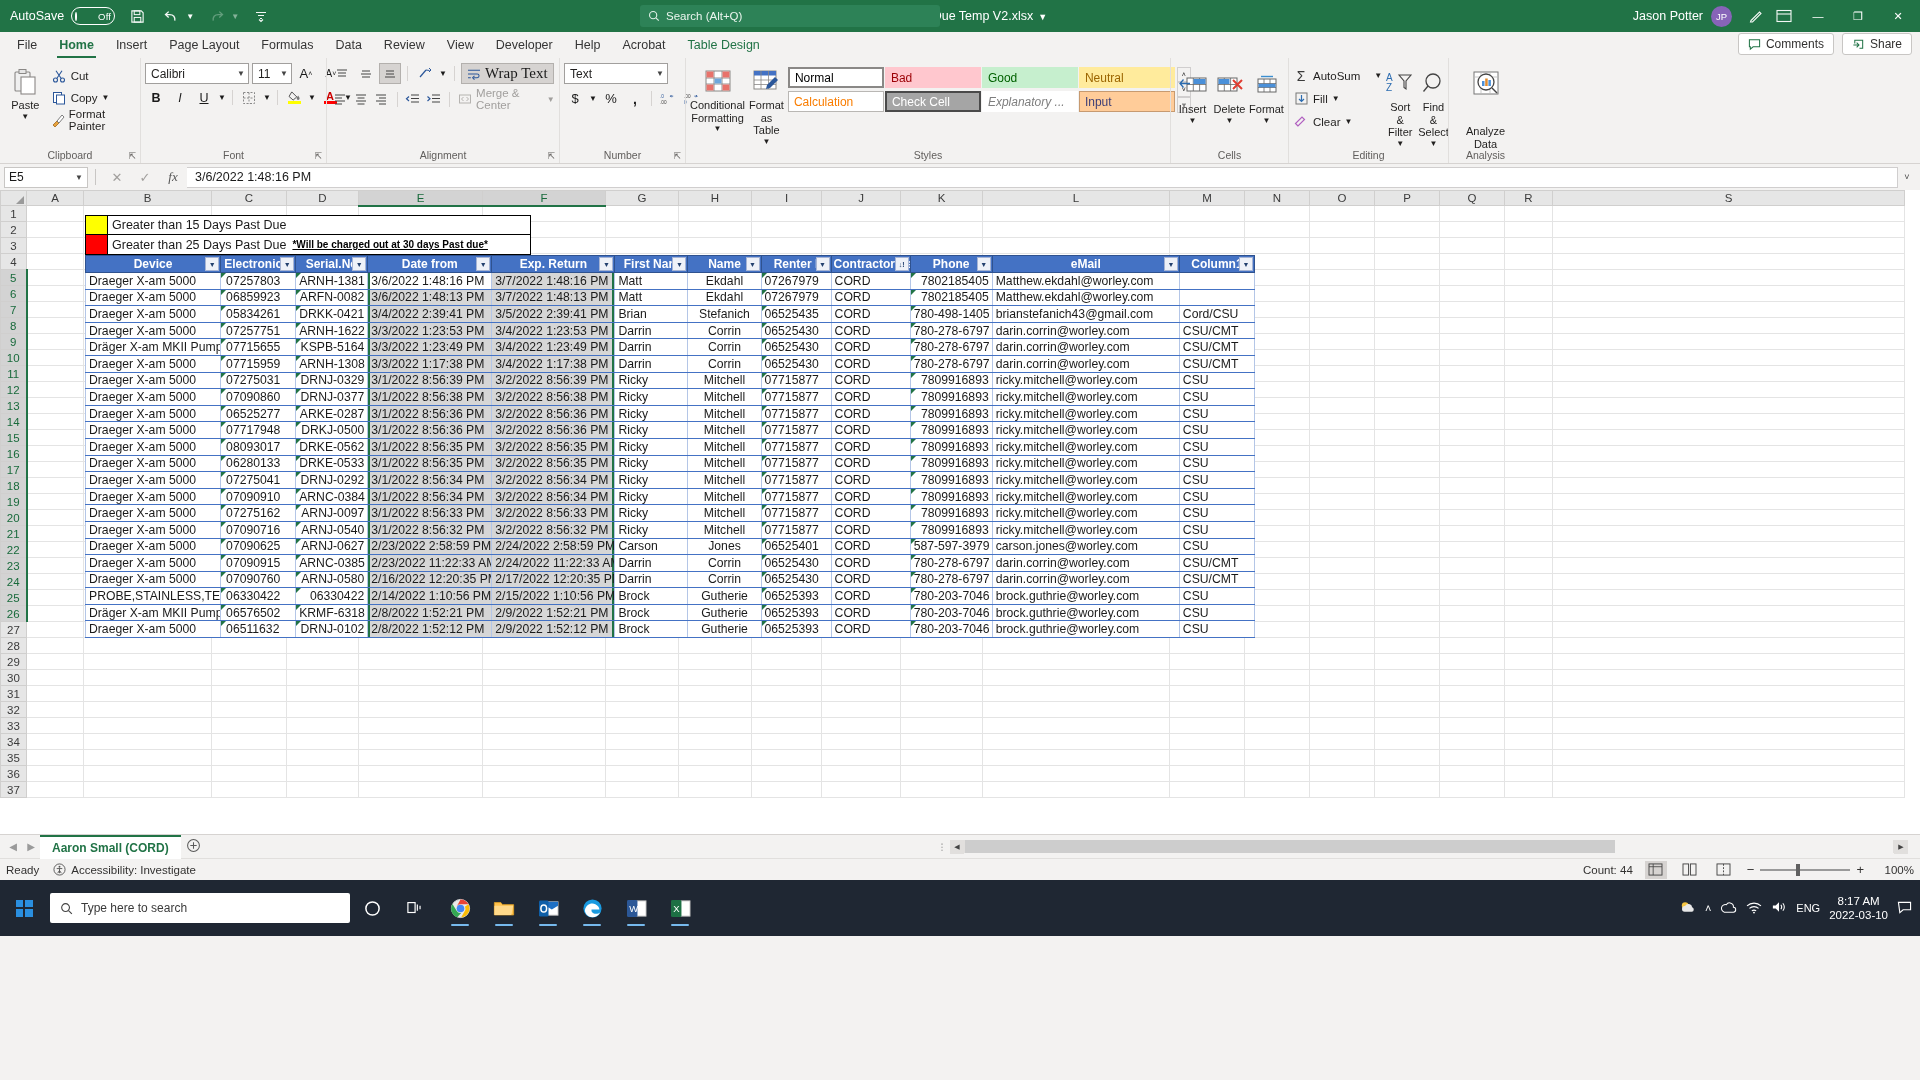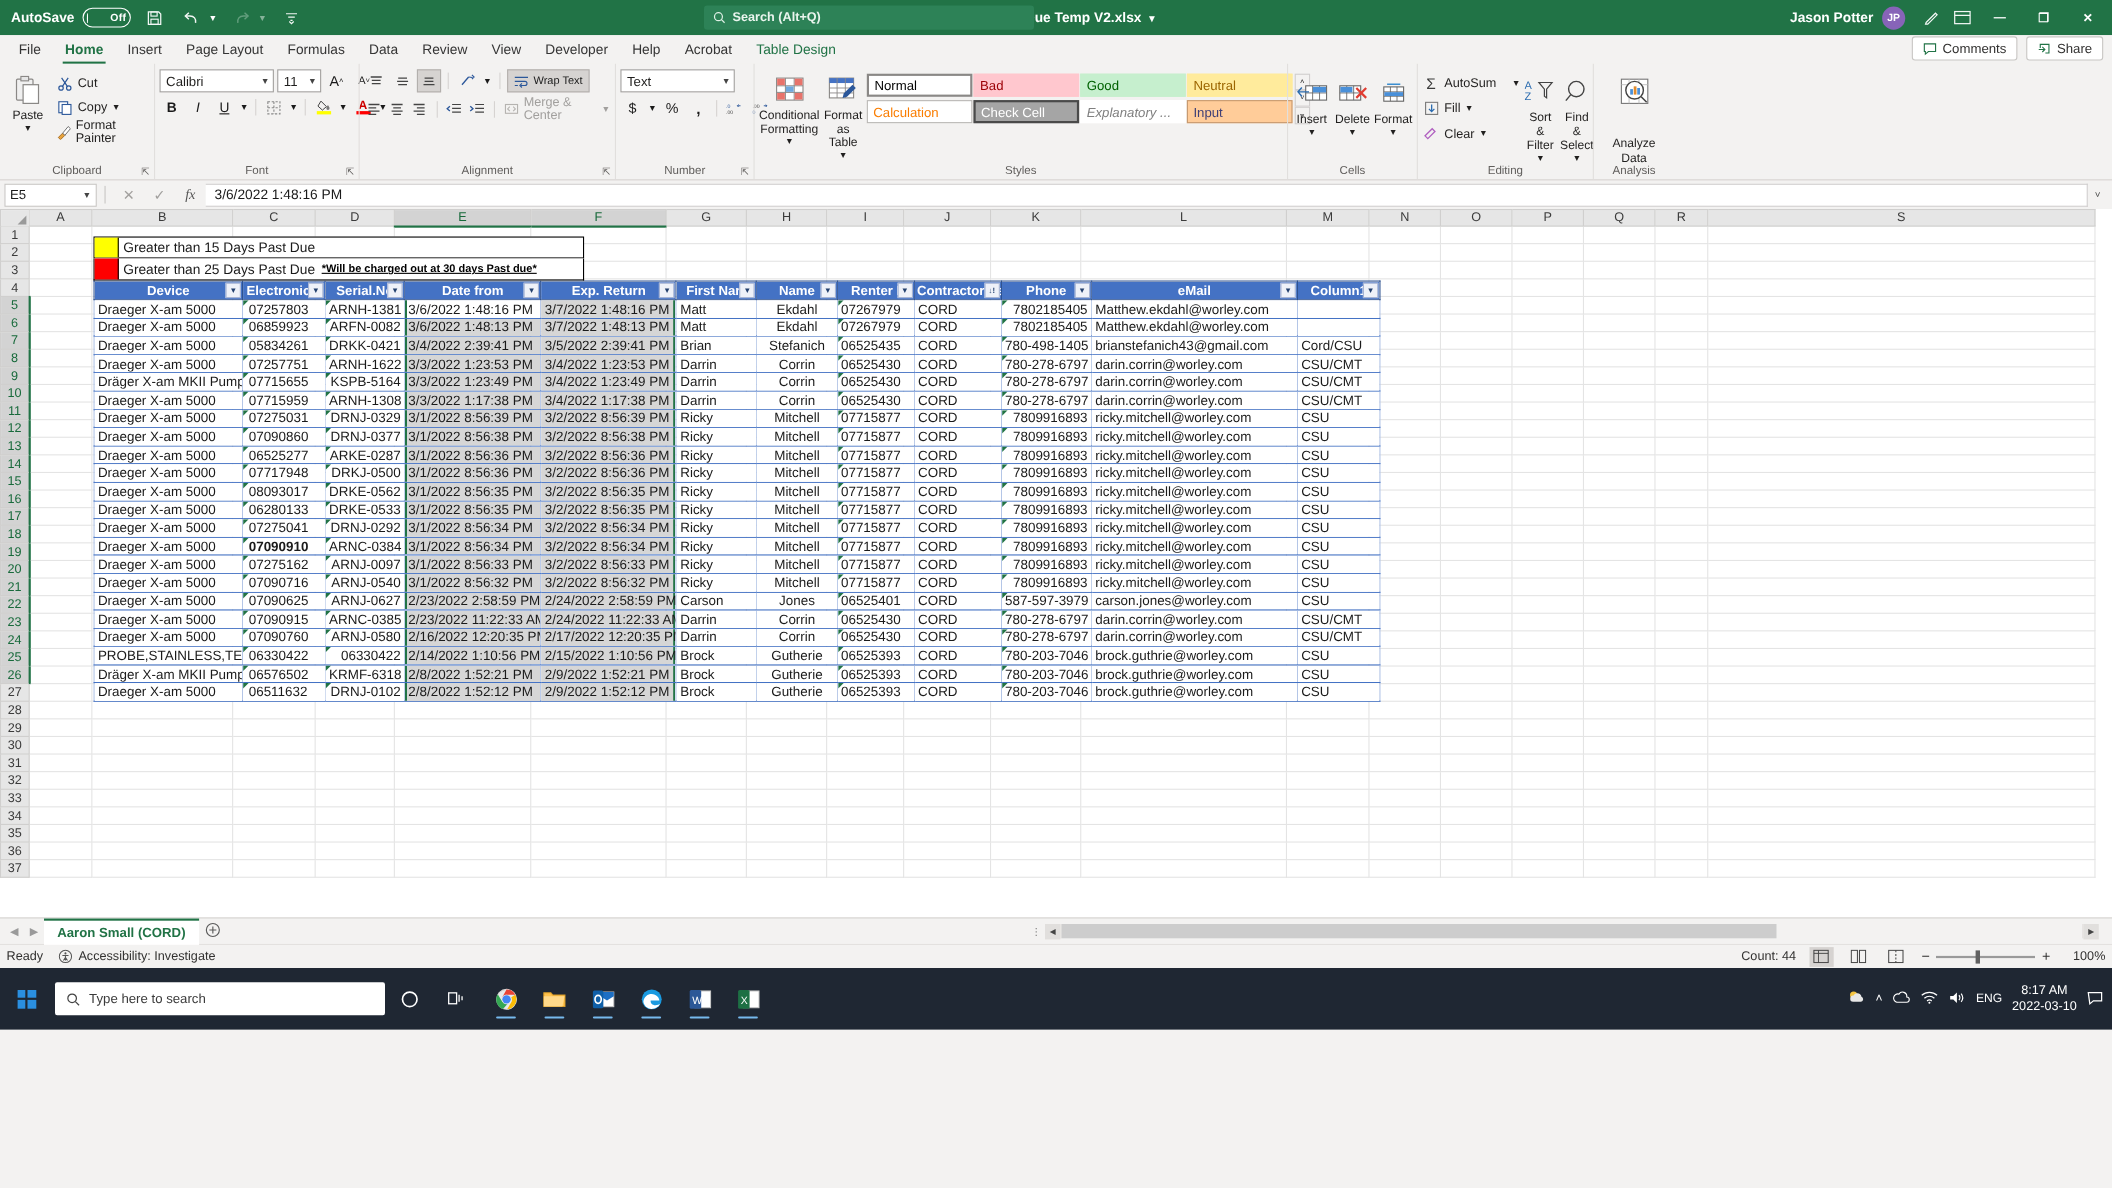--- a/index.html
+++ b/index.html
@@ -8,21 +8,21 @@
     font-family: "Liberation Sans", sans-serif;
     font-size: 12px;
     background:#f3f2f1;
     color:#1a1a1a;
     -webkit-font-smoothing: antialiased;
   }
 
   
   .titlebar {
     height:32px; background:#217346; color:#fff;
-    display:flex; align-items:center; position:relative;font-weight:bold;
+    display:flex; align-items:center; position:relative;
   }
   .tb-left { display:flex; align-items:center; gap:10px; padding-left:10px; }
   .autosave-wrap { display:flex; align-items:center; gap:7px; font-size:12.5px; }
   .toggle {
     width:44px; height:18px; border-radius:9px; border:1.3px solid #ffffff;
     display:flex; align-items:center; gap:21px; padding:0 3px; font-size:9.5px;
     background:transparent; color:#fff; letter-spacing:.2px;
   }
   .toggle .knob { width:9px; height:9px; border-radius:50%; background:#fff; }
   .tb-icon { width:24px; height:24px; display:flex; align-items:center; justify-content:center; opacity:.95; }
@@ -463,21 +463,21 @@
                 <path d="M8 3l3.5.5M11 1l2 2-2 2" stroke="#2b579a" stroke-width="1" fill="none"></path>
               </svg>
           </div>
           <div class="tbtn" style="width:10px;font-size:8px;">▼</div>
           <div style="width:1px;height:15px;background:#d6d3d1;margin:0 4px;"></div>
           <div class="tbtn sel" style="width:auto;padding:0 5px;gap:4px;display:flex;">
             <svg width="14" height="12" viewBox="0 0 15 13">
                 <path d="M1 2.5h13M1 6.5h10a2 2 0 0 1 0 4H7M1 10.5h3" stroke="#2b579a" stroke-width="1.1" fill="none"></path>
                 <path d="M8 8.5 6 10.5 8 12.5" stroke="#2b579a" stroke-width="1.1" fill="none"></path>
               </svg>
-            <span style="font-size:10px;">Wrap Text</span>
+            <span style="font-size:15px;font-family:Liberation Serif, serif;">Wrap Text</span>
           </div>
         </div>
         <div style="display:flex;gap:2px;align-items:center;">
           <div class="tbtn">
             <svg width="14" height="12" viewBox="0 0 14 12">
                 <path d="M2 2h10M2 5h7M2 8h10M2 11h7" stroke="#444" stroke-width="1.2"></path>
               </svg>
           </div>
           <div class="tbtn">
             <svg width="14" height="12" viewBox="0 0 14 12">
@@ -1851,21 +1851,21 @@
             <td class="dcell"><span>Ricky</span></td>
             <td class="dcell" style="text-align: center;"><span>Mitchell</span></td>
             <td class="dcell" style="text-align: left;"><span class="errtri"></span><span>07715877</span></td>
             <td class="dcell"><span>CORD</span></td>
             <td class="dcell num" style="text-align: right;"><span class="errtri"></span><span>7809916893</span></td>
             <td class="dcell"><span>ricky.mitchell@worley.com</span></td>
             <td class="dcell"><span>CSU</span></td>
           </tr>
           <tr>
             <td class="dcell"><span>Draeger X-am 5000</span></td>
-            <td class="dcell "><span class="errtri"></span><span style="margin-left: 2px; font-weight: bold;">07090910</span></td>
+            <td class="dcell "><span class="errtri"></span><span style="margin-left: 2px;">07090910</span></td>
             <td class="dcell " style="text-align: right;"><span class="errtri"></span><span style="margin-left: 0px;">ARNC-0384</span></td>
             <td class="dcell selbg selborder-l"><span>3/1/2022 8:56:34 PM</span></td>
             <td class="dcell selbg selborder-r"><span>3/2/2022 8:56:34 PM</span></td>
             <td class="dcell"><span>Ricky</span></td>
             <td class="dcell" style="text-align: center;"><span>Mitchell</span></td>
             <td class="dcell" style="text-align: left;"><span class="errtri"></span><span>07715877</span></td>
             <td class="dcell"><span>CORD</span></td>
             <td class="dcell num" style="text-align: right;"><span class="errtri"></span><span>7809916893</span></td>
             <td class="dcell"><span>ricky.mitchell@worley.com</span></td>
             <td class="dcell"><span>CSU</span></td>

